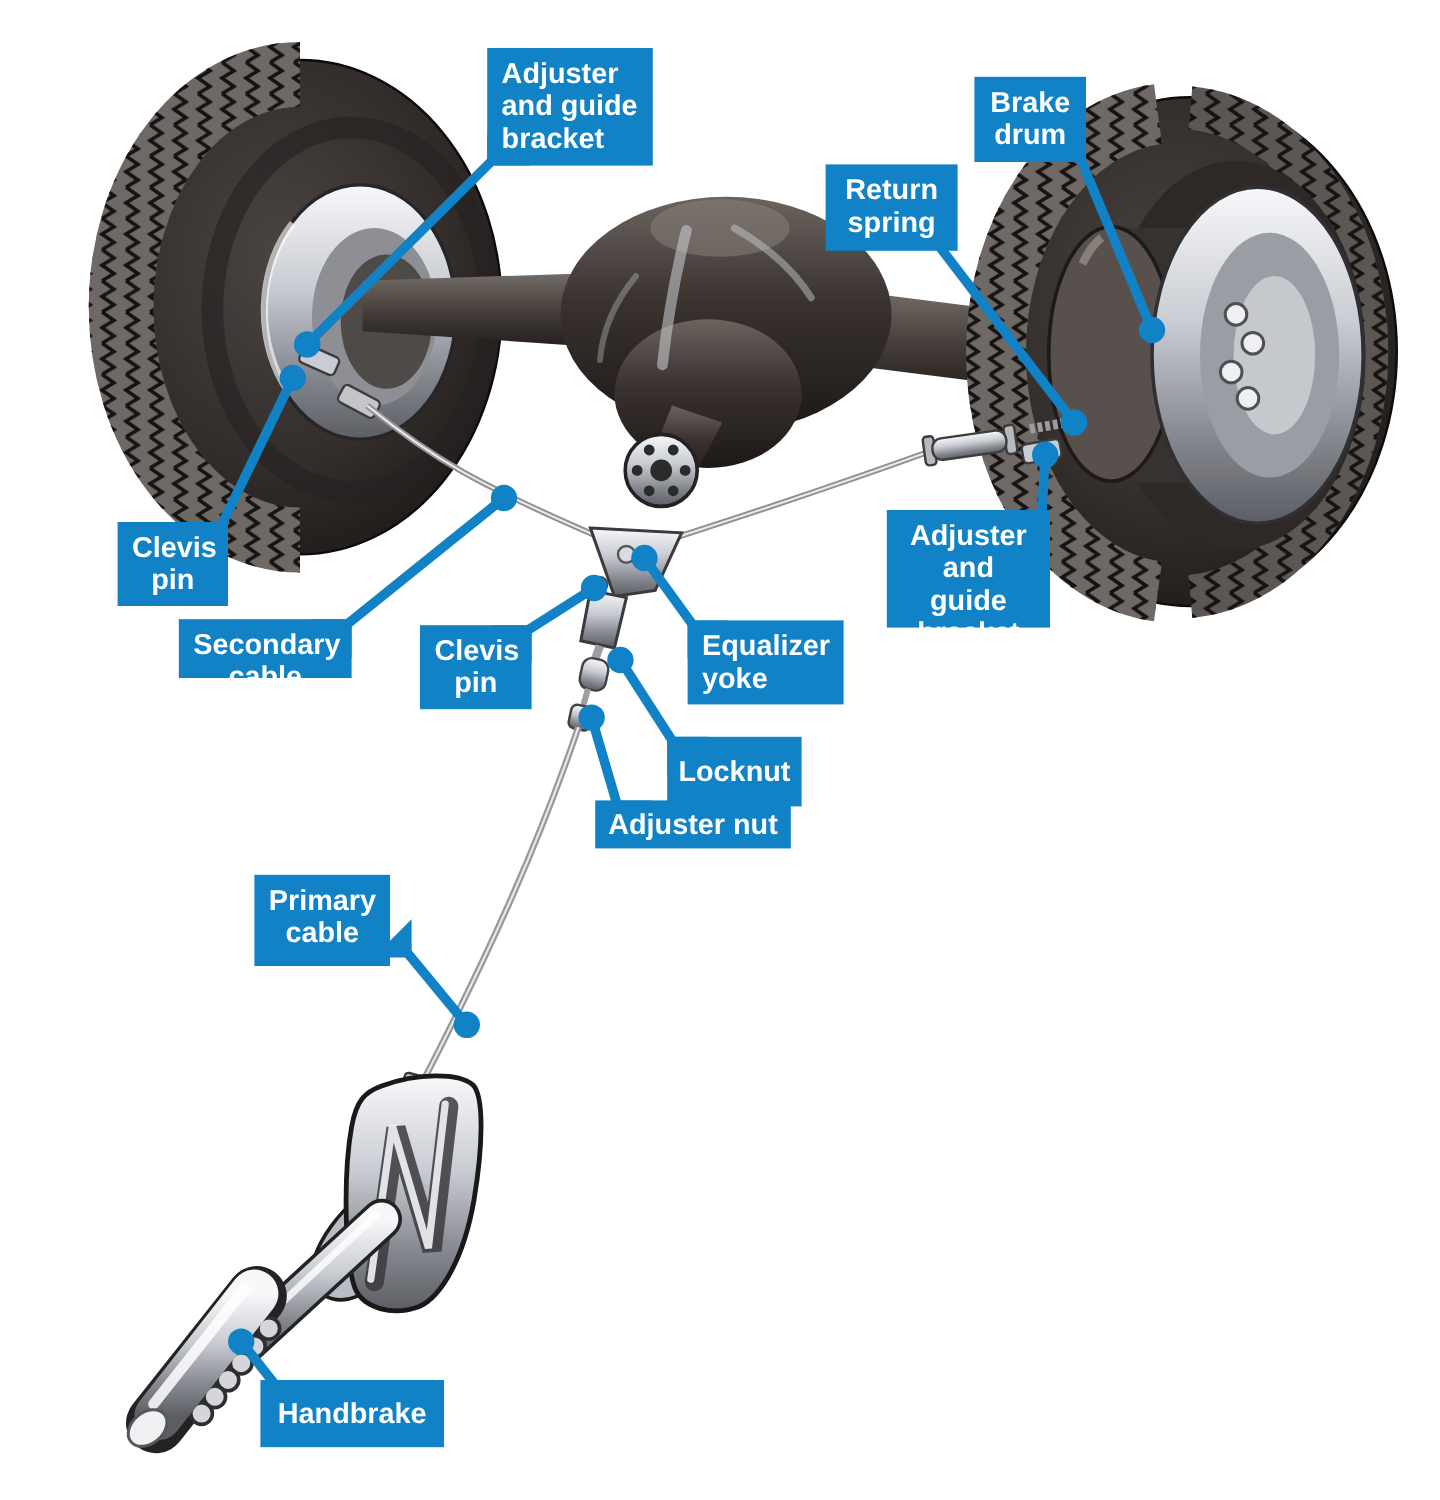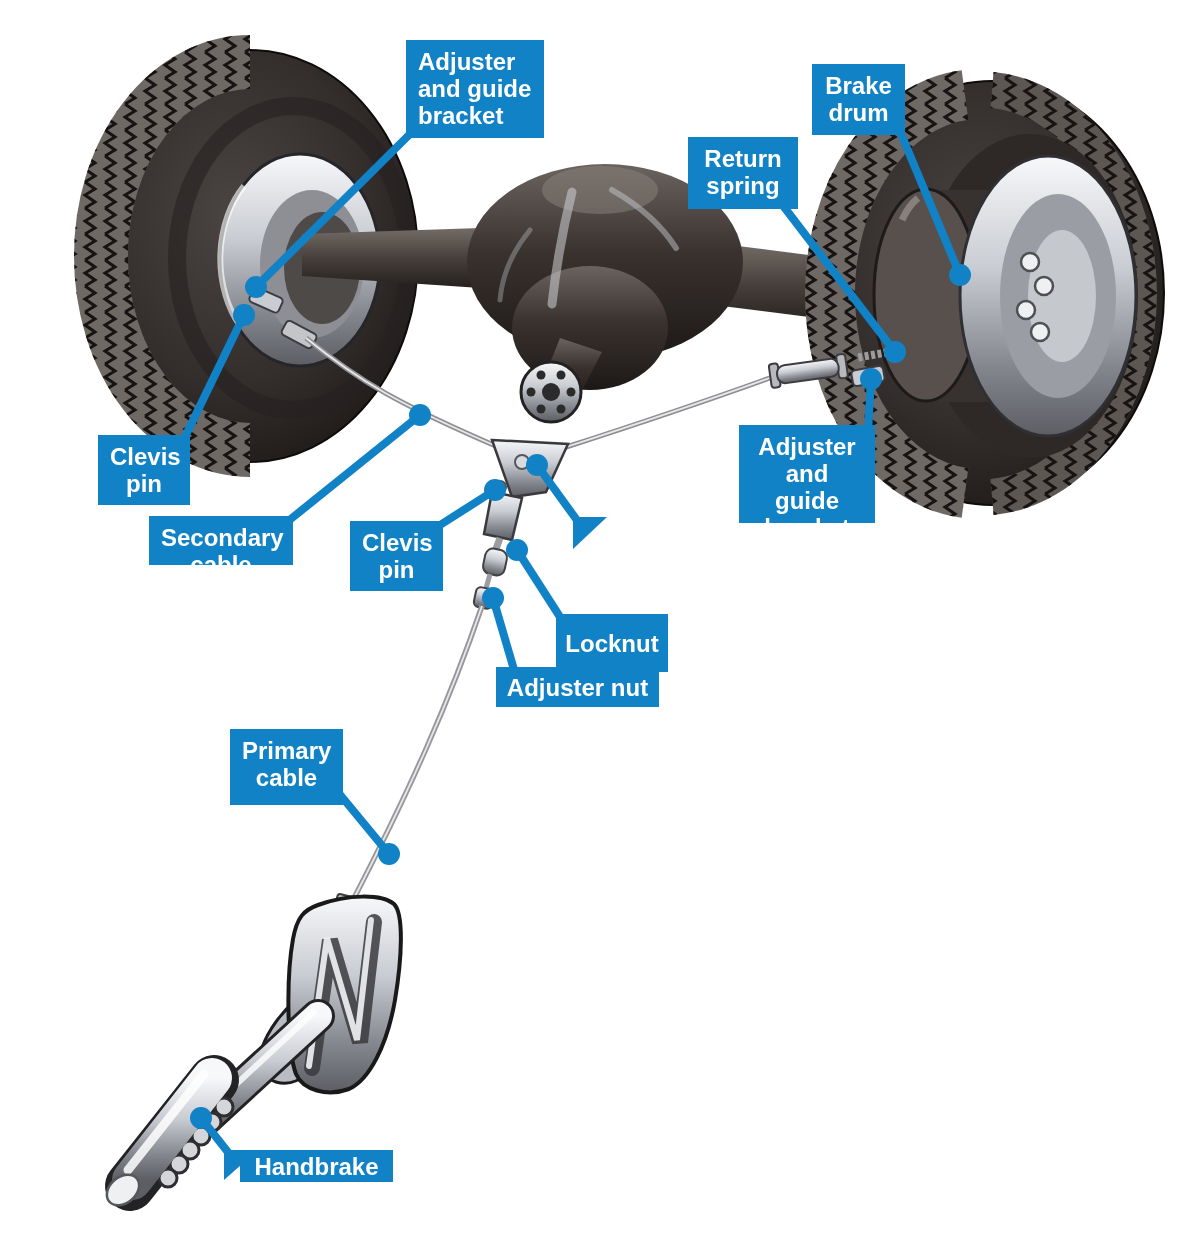--- a/index.html
+++ b/index.html
@@ -21,22 +21,22 @@
   #lbl-agb-left      { left:406px; top:40px;   width:138px; height:98px; }
   #lbl-brake-drum    { left:812px; top:64px;   width:93px;  height:71px; }
   #lbl-return-spring { left:688px; top:137px;  width:110px;  height:72px; }
   #lbl-clevis-left   { left:98px;  top:435px;  width:92px;  height:70px; }
   #lbl-secondary     { left:149px; top:516px;  width:144px; height:49px; }
   #lbl-clevis-mid    { left:350px; top:521px;  width:93px;  height:70px; }
   #lbl-equalizer     { left:573px; top:517px;  width:130px; height:70px; }
   #lbl-locknut       { left:556px; top:614px;  width:112px; height:58px; }
   #lbl-adjuster-nut  { left:496px; top:667px;  width:163px; height:40px; }
   #lbl-agb-right     { left:739px; top:425px;  width:136px; height:98px; }
-  #lbl-primary       { left:230px; top:729px;  width:113px; height:76px; }
-  #lbl-handbrake     { left:240px; top:1150px; width:153px; height:32px; }
+  #lbl-primary       { left:212px; top:729px;  width:113px; height:76px; }
+  #lbl-handbrake     { left:217px; top:1150px; width:153px; height:56px; }
 </style>
 </head>
 <body>
 
 <div id="stage">
 
   <svg id="illustration" width="1200" height="1250" viewBox="0 0 1200 1250">
     <defs>
       <radialGradient id="tireG" cx="0.45" cy="0.4" r="0.75">
         <stop offset="0%" stop-color="#4a4442"></stop>
@@ -260,20 +260,22 @@
   <div class="lbl align-r" id="lbl-brake-drum">Brake
 drum</div>
   <div class="lbl align-r" id="lbl-return-spring">Return
 spring</div>
   <div class="lbl align-r" id="lbl-clevis-left">Clevis
 pin</div>
   <div class="lbl align-r" id="lbl-secondary">Secondary
 cable</div>
   <div class="lbl align-r" id="lbl-clevis-mid">Clevis
 pin</div>
+  <div class="lbl align-l" id="lbl-equalizer">Equalizer
+yoke</div>
   <div class="lbl single" id="lbl-locknut">Locknut</div>
   <div class="lbl single" id="lbl-adjuster-nut">Adjuster nut</div>
   <div class="lbl align-r" id="lbl-agb-right">Adjuster
 and guide
 bracket</div>
   <div class="lbl align-r" id="lbl-primary">Primary
 cable</div>
   <div class="lbl single" id="lbl-handbrake">Handbrake</div>
 </div>
 

